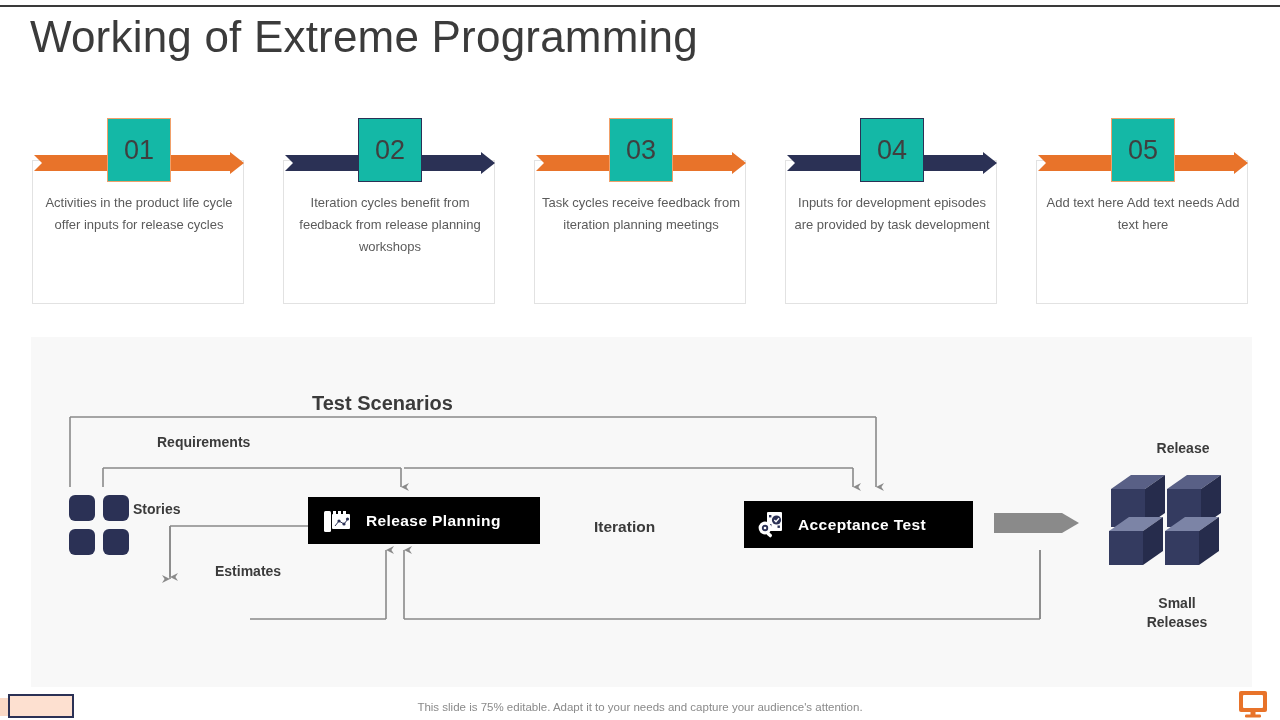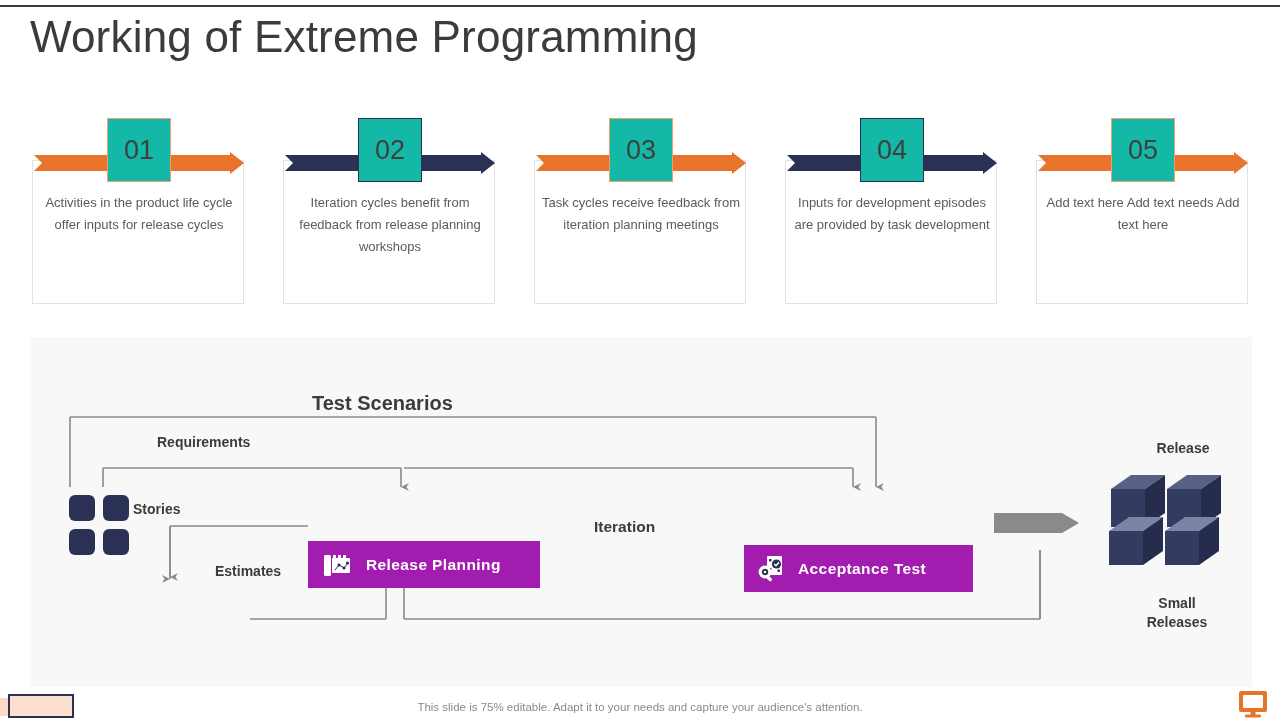--- a/index.html
+++ b/index.html
@@ -118,26 +118,25 @@
     margin-top: 13px;
   }
   .diagram-svg {
     position: absolute;
     left: 0; top: 0;
     width: 1221px; height: 350px;
   }
 
   .node {
     position: absolute;
-    background: #a21caf;
+    background: #000000;
     display: flex;
     align-items: center;
     box-sizing: border-box;
     z-index: 4;
-    margin-top: 44px;
   }
   .node-label {
     color: #ffffff;
     font-size: 15.5px;
     font-weight: bold;
     letter-spacing: 0.4px;
   }
   .node-icon {
     display: inline-flex;
     align-items: center;

